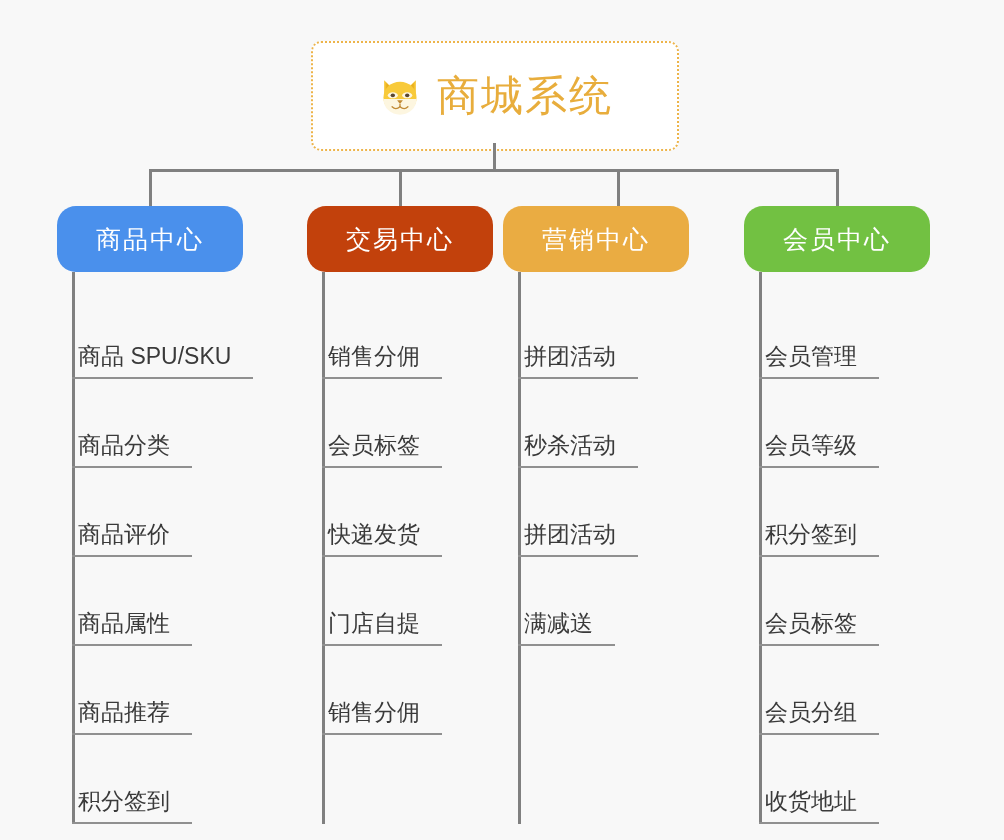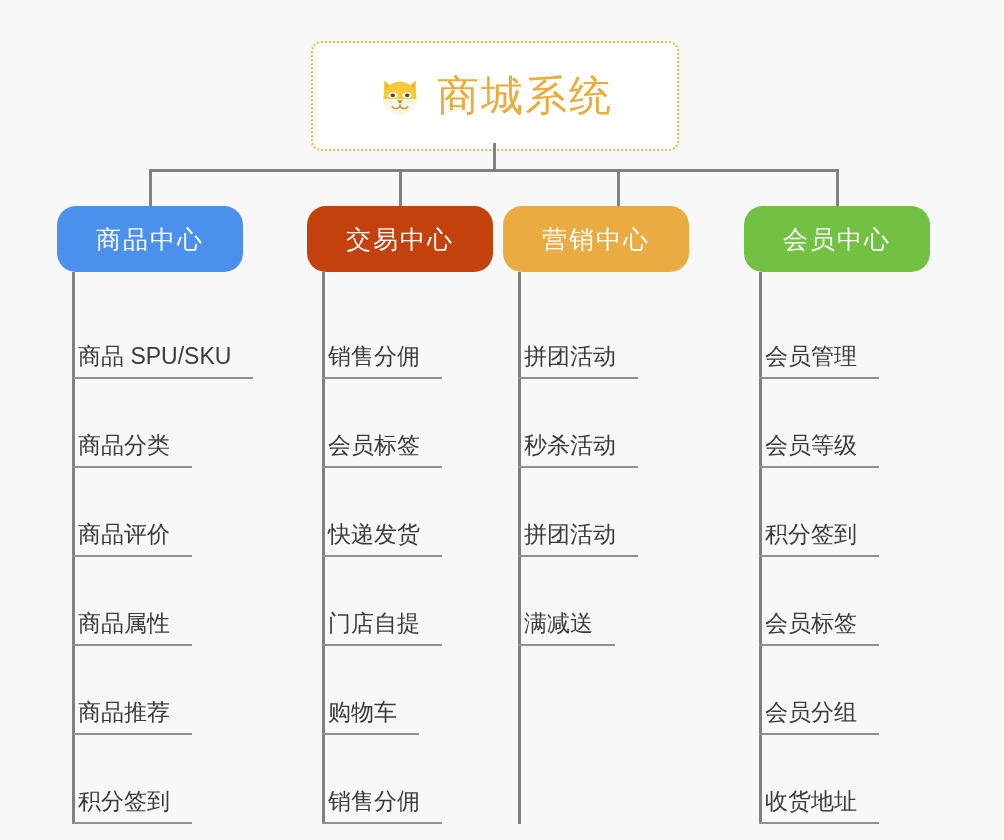--- a/index.html
+++ b/index.html
@@ -202,23 +202,20 @@
       <div class="leaf">
           <span class="leaf-label">会员标签</span>
         </div>
       <div class="leaf">
           <span class="leaf-label">快递发货</span>
         </div>
       <div class="leaf">
           <span class="leaf-label">门店自提</span>
         </div>
       <div class="leaf">
-          <span class="leaf-label">购物车</span>
-        </div>
-      <div class="leaf">
           <span class="leaf-label">销售分佣</span>
         </div>
     </div>
   </div>
 
   <div class="column" style="left:503px;">
     <div class="col-header" style="background: rgb(234, 172, 66);">
       <span class="col-header-label">营销中心</span>
     </div>
     <div class="col-body">

